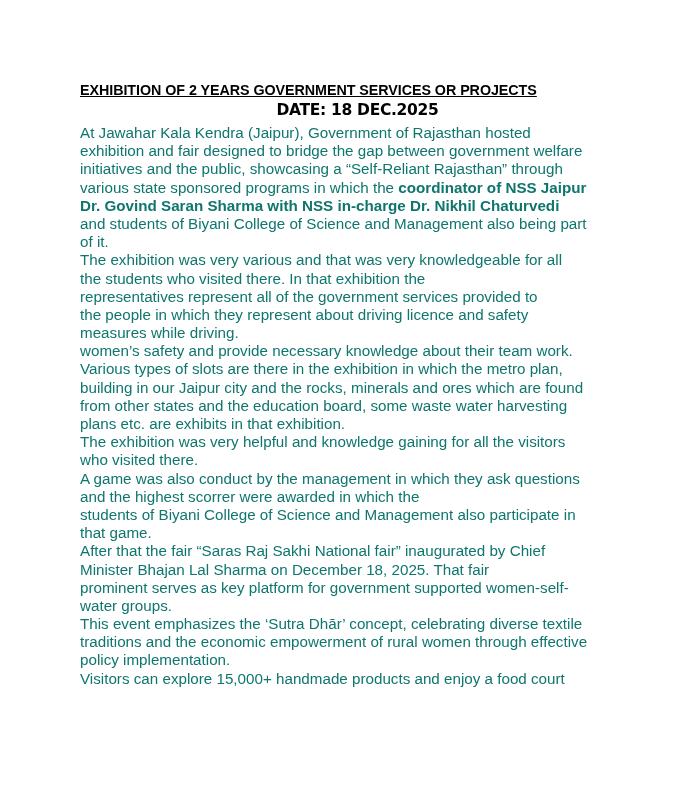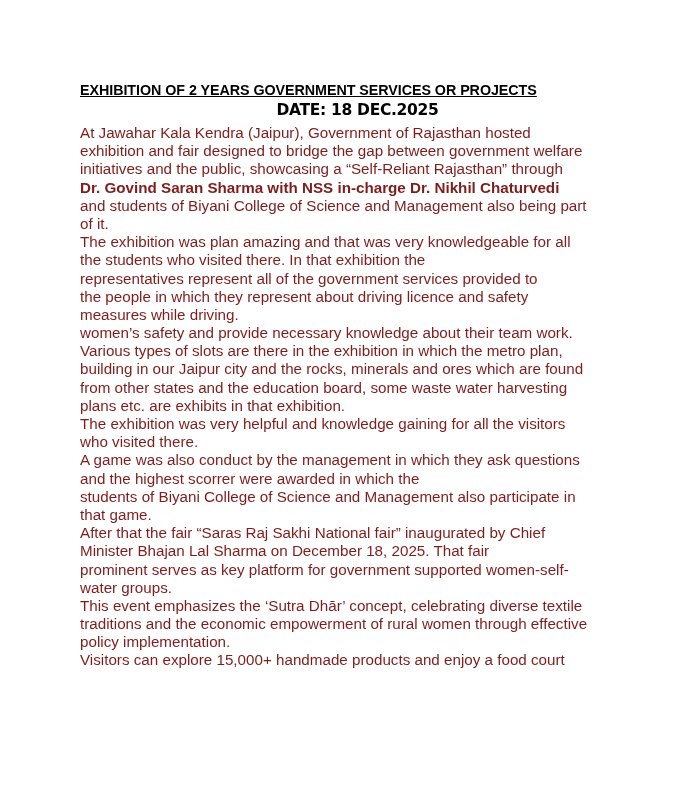--- a/index.html
+++ b/index.html
@@ -13,42 +13,43 @@
     }
     .date {
       position: absolute; left: 0; width: 691px; top: 101px; text-align: center;
       font-family: "DejaVu Sans", sans-serif; font-weight: bold;
       font-size: 15.5px; color: #000; white-space: nowrap;
       padding-left: 12px; letter-spacing: -0.3px;
     }
     .body {
       position: absolute; left: 80px; top: 124px; width: 560px;
       font-family: "Liberation Sans", sans-serif; font-size: 15.2px;
-      line-height: 18.2px; color: #7f1d1d;
+      line-height: 18.2px; color: #0f766e;
     }
     .line { white-space: nowrap; display: block; height: 18.2px; }
     .b { font-weight: bold; }
   </style>
 </head>
 <body>
 
 <div class="page">
   <div class="title">EXHIBITION OF 2 YEARS GOVERNMENT SERVICES OR PROJECTS</div>
   <div class="date">DATE: 18 DEC.2025</div>
   <div class="body" id="doc-body">
       <div>
         <span class="line"><span>At Jawahar Kala Kendra (Jaipur), Government of Rajasthan hosted</span></span>
         <span class="line"><span>exhibition and fair designed to bridge the gap between government welfare</span></span>
         <span class="line"><span>initiatives and the public, showcasing a “Self-Reliant Rajasthan” through</span></span>
+        <span class="line"><span>various state sponsored programs in which the </span><span class="b">coordinator of NSS Jaipur</span></span>
         <span class="line"><span class="b">Dr. Govind Saran Sharma with NSS in-charge Dr. Nikhil Chaturvedi</span></span>
         <span class="line"><span>and students of Biyani College of Science and Management also being part</span></span>
         <span class="line"><span>of it.</span></span>
       </div>
       <div>
-        <span class="line"><span>The exhibition was plan amazing and that was very knowledgeable for all</span></span>
+        <span class="line"><span>The exhibition was very various and that was very knowledgeable for all</span></span>
         <span class="line"><span>the students who visited there. In that exhibition the</span></span>
         <span class="line"><span>representatives represent all of the government services provided to</span></span>
         <span class="line"><span>the people in which they represent about driving licence and safety</span></span>
         <span class="line"><span>measures while driving.</span></span>
       </div>
       <div>
         <span class="line"><span>women’s safety and provide necessary knowledge about their team work.</span></span>
         <span class="line"><span>Various types of slots are there in the exhibition in which the metro plan,</span></span>
         <span class="line"><span>building in our Jaipur city and the rocks, minerals and ores which are found</span></span>
         <span class="line"><span>from other states and the education board, some waste water harvesting</span></span>

